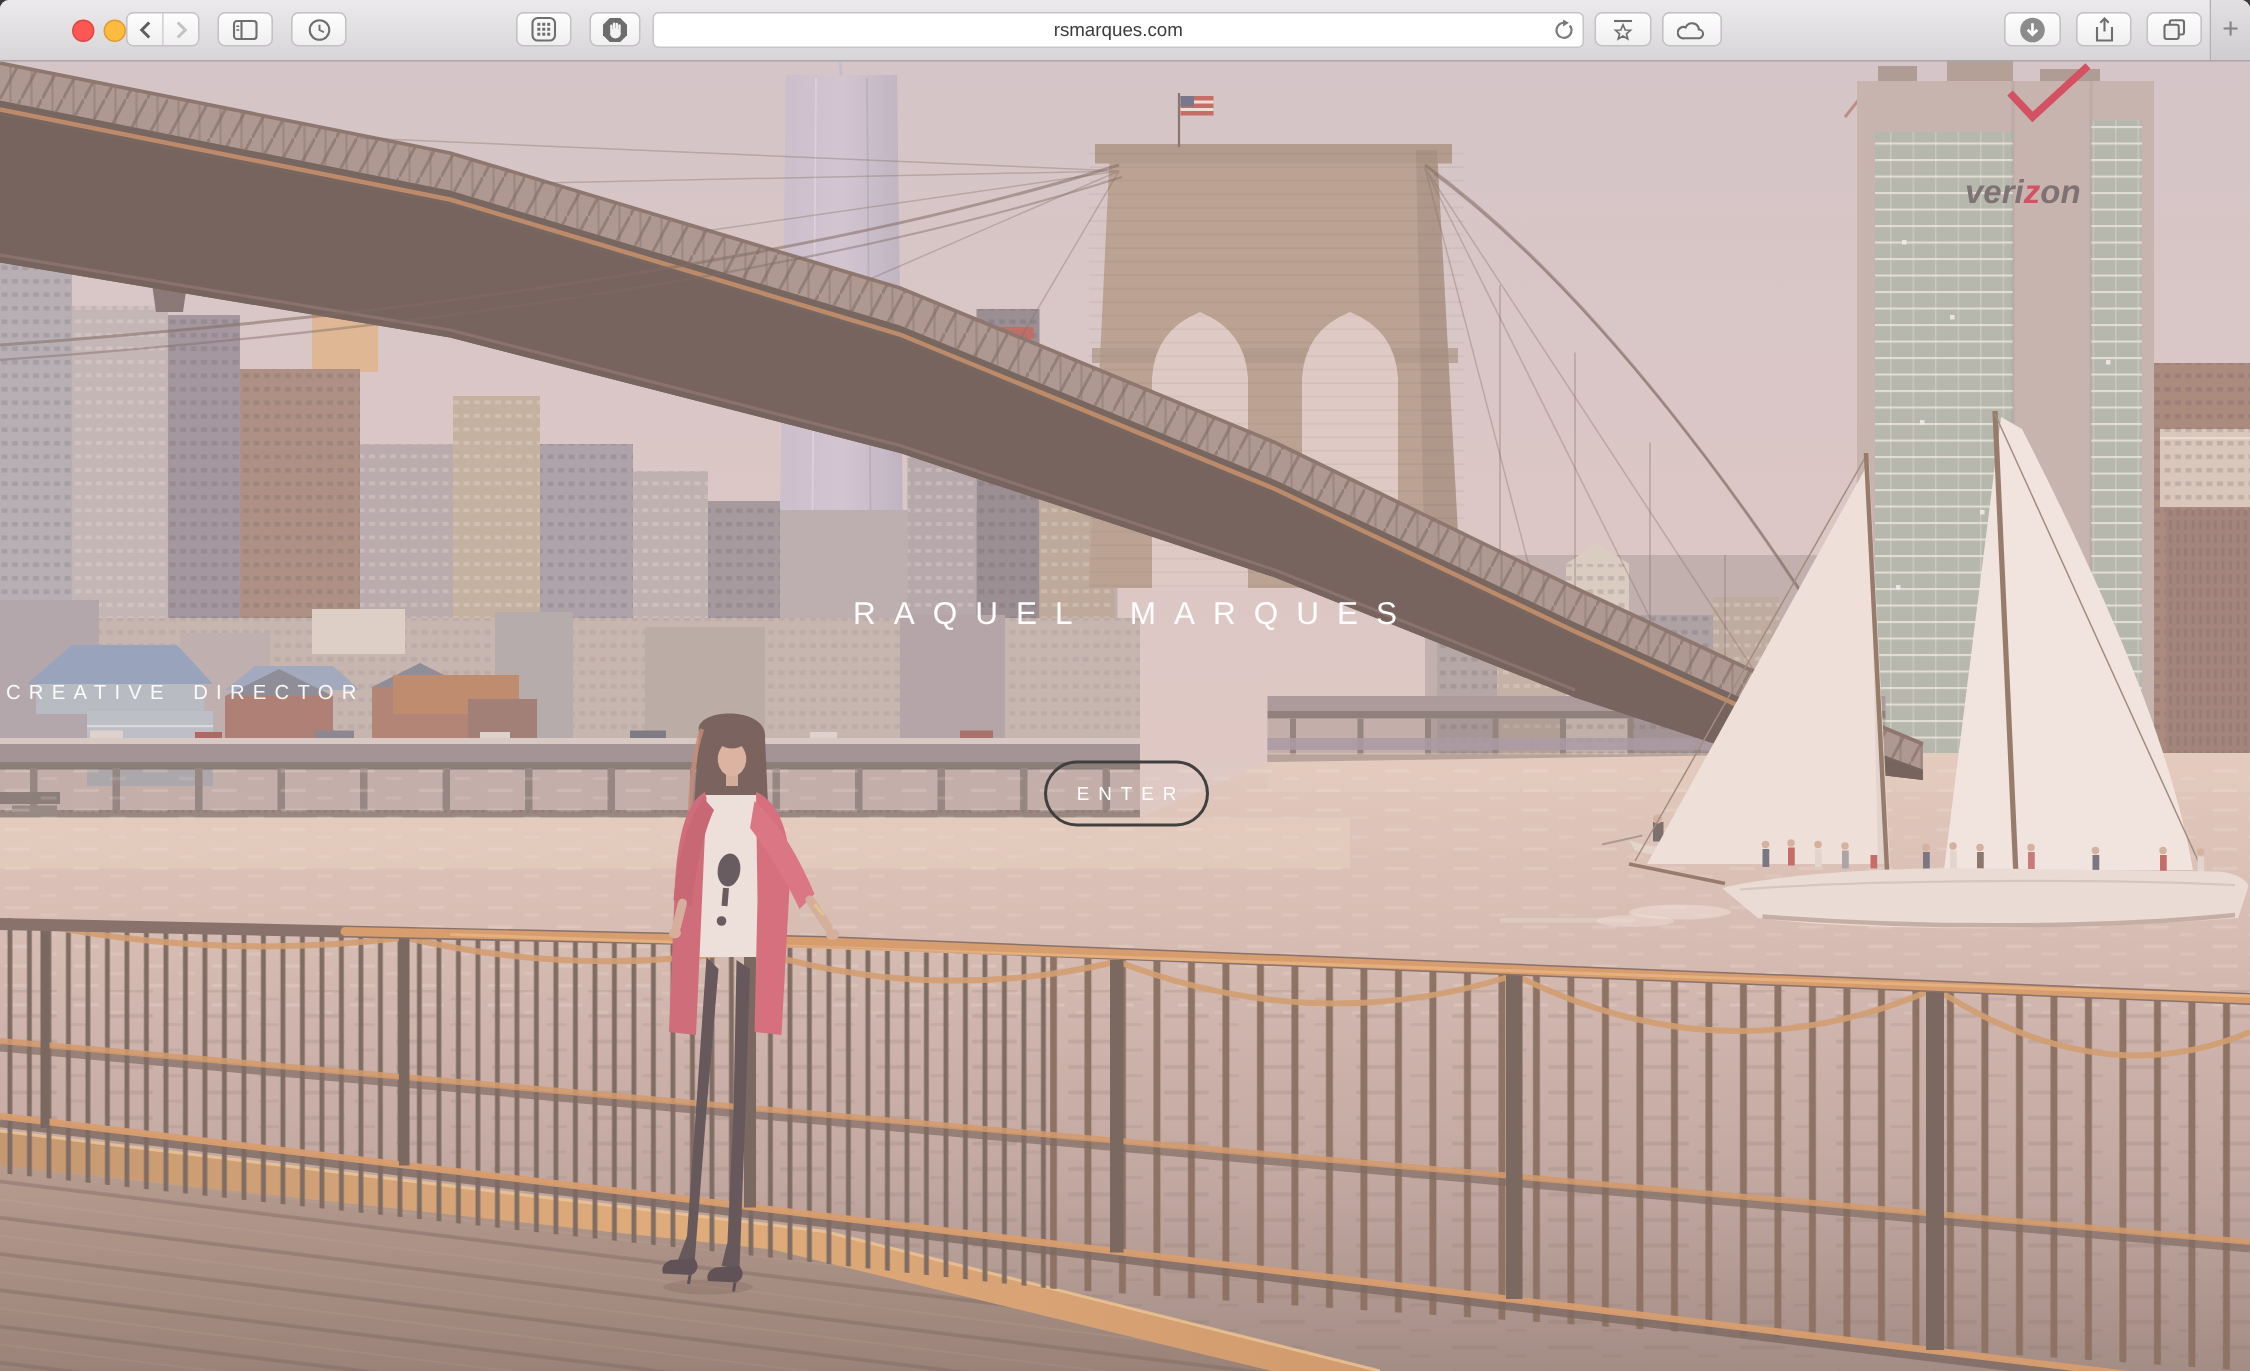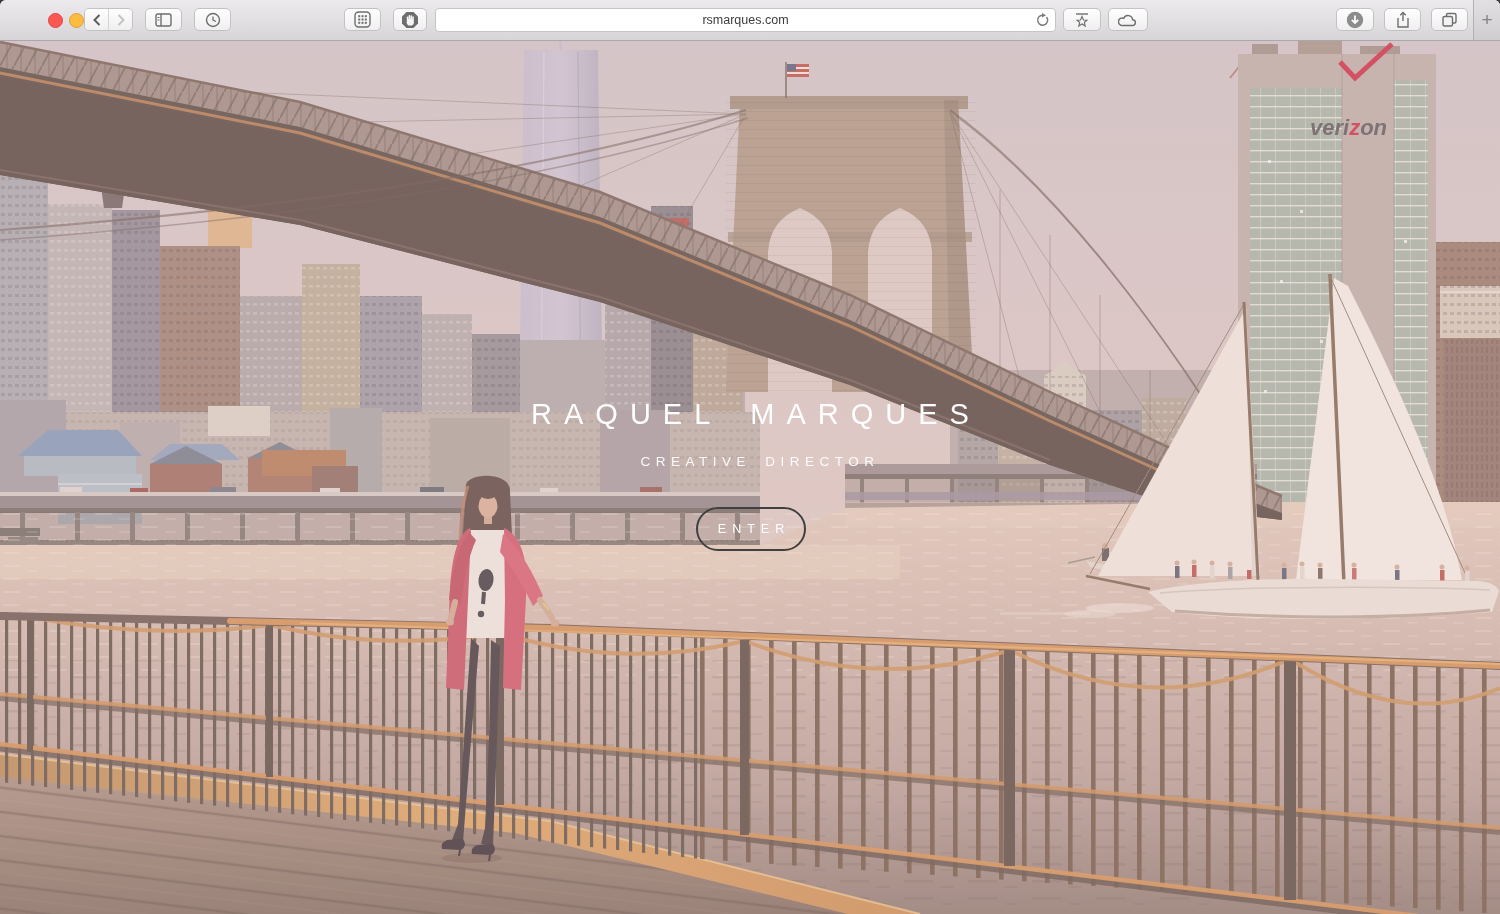--- a/index.html
+++ b/index.html
@@ -25,23 +25,23 @@
   .url-reload{position:absolute;right:5px;top:4px;}
   .plus-panel{position:absolute;right:0;top:0;width:27px;height:40px;box-sizing:border-box;
     background:linear-gradient(#e2e0e2,#cfcdcf);border-left:1px solid #b2b0b2;border-radius:0 6px 0 0;
     display:flex;align-items:center;justify-content:center;color:#848384;font-size:19px;font-weight:300;}
   
   .scene{position:absolute;left:0;top:40px;width:1500px;height:874px;}
   .scene svg{display:block;}
   
   .hero{position:absolute;left:0;top:0;width:1500px;height:914px;pointer-events:none;z-index:40;}
   .hero-title{position:absolute;left:0;right:0;top:398px;text-align:center;color:#fefefe;
-    font-size:29px;font-weight:300;letter-spacing:12px;word-spacing:9px;padding-left:12px;}
-  .hero-subtitle{position:absolute;left:0;right:0;top:454px;text-align:center;color:rgba(255,255,255,.93);
-    font-size:13.5px;font-weight:300;letter-spacing:5.5px;word-spacing:5px;padding-left:20px;}
+    font-size:21px;font-weight:300;letter-spacing:12px;word-spacing:9px;padding-left:12px;}
+  .hero-subtitle{position:absolute;left:0;right:0;top:454px;color:rgba(255,255,255,.93);
+    font-size:13.5px;font-weight:300;letter-spacing:5.5px;word-spacing:5px;padding-left:4px;}
   .enter-btn{position:absolute;left:696px;top:507px;width:110px;height:44px;box-sizing:border-box;
     border:2px solid #404040;border-radius:22px;background:transparent;color:#fff;
     font-family:"Liberation Sans",sans-serif;font-size:12.5px;letter-spacing:6px;padding-left:6px;
     display:flex;align-items:center;justify-content:center;pointer-events:auto;cursor:pointer;}
 </style>
 </head>
 <body>
 
 <div class="window">
 

